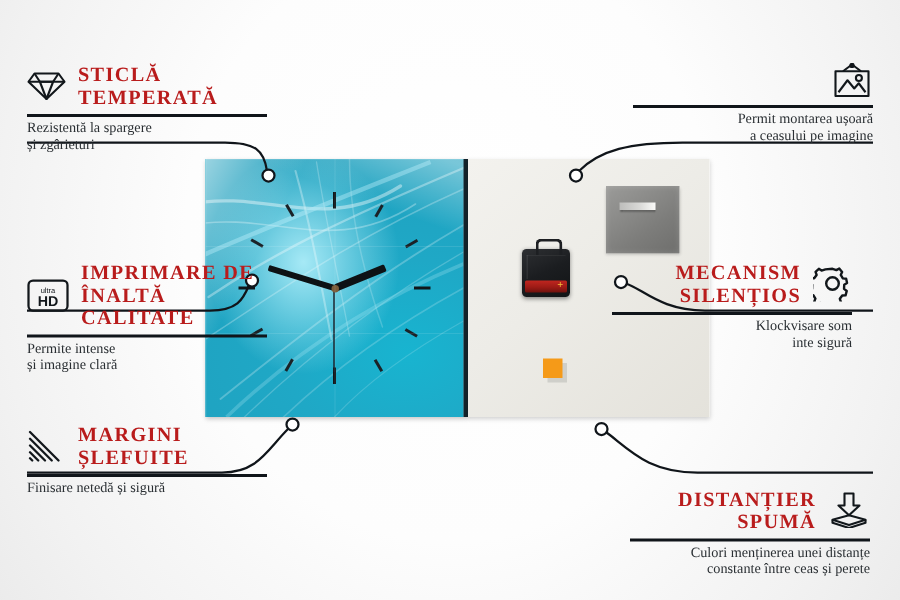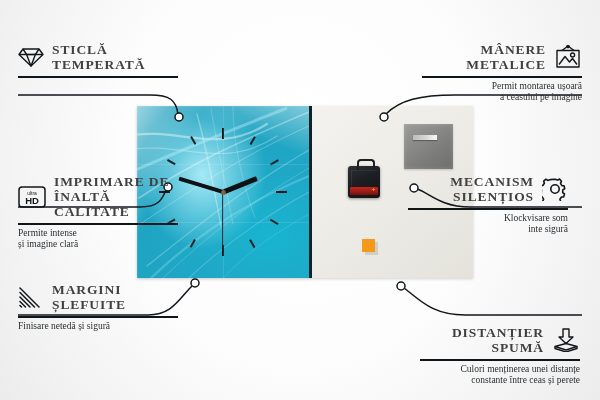--- a/index.html
+++ b/index.html
@@ -114,21 +114,21 @@
     background:#f59a18;
     box-shadow: 3px 3px 0 rgba(200,200,195,.8);
   }
 
   
   .callout { position:absolute; }
   .callout .head { display:flex; align-items:center; gap:8px; }
   .callout .title {
     font-family: "Liberation Serif", serif;
     font-size: 13.5px; font-weight: 700;
-    letter-spacing: .9px; color:#404040;
+    letter-spacing: .9px; color:#b91c1c;
     line-height: 15px; text-transform: uppercase;
     white-space: pre-line;
   }
   .callout .rule { height:1.6px; background:#10151a; margin-top:4px; }
   .callout .desc {
     font-family: "Liberation Serif", serif;
     font-size: 9.5px; color:#2a2f33; line-height: 11.5px;
     margin-top: 3px; white-space: pre-line;
   }
   .callout.left .title { text-align:left; }
@@ -232,20 +232,22 @@
         <path d="M5 3 H21 L25 8.5 L13 20 L1 8.5 Z"></path>
         <path d="M1 8.5 H25"></path>
         <path d="M5 3 L8.6 8.5 L13 20 L17.4 8.5 L21 3"></path>
         <path d="M8.6 8.5 H17.4"></path>
       </g>
     </svg>
     <div class="title">STICLĂ
 TEMPERATĂ</div>
   </div>
   <div class="rule"></div>
+  <div class="desc">Rezistentă la spargere
+și zgârieturi</div>
 </div>
 
 <div class="callout left" style="left:18px; top:174px; width:160px;">
   <div class="head">
     <svg class="ico" width="28" height="22" viewBox="0 0 28 22">
       <rect x="1" y="1" width="26" height="20" rx="3" ry="3" fill="none" stroke="#12171b" stroke-width="1.5"></rect>
       <text x="14" y="9" text-anchor="middle" font-family="Liberation Sans, sans-serif" font-size="5" fill="#12171b">ultra</text>
       <text x="14" y="18" text-anchor="middle" font-family="Liberation Sans, sans-serif" font-size="9.5" font-weight="bold" fill="#12171b">HD</text>
     </svg>
     <div class="title">IMPRIMARE DE
@@ -269,22 +271,20 @@
     </svg>
     <div class="title">MARGINI
 ȘLEFUITE</div>
   </div>
   <div class="rule"></div>
   <div class="desc">Finisare netedă și sigură</div>
 </div>
 
 <div class="callout right" style="left:422px; top:42px; width:160px;">
   <div class="head">
-    <div class="title">MÂNERE
-METALICE</div>
     <svg class="ico" width="28" height="24" viewBox="0 0 28 24">
       <g fill="none" stroke="#12171b" stroke-width="1.4" stroke-linejoin="round">
         <path d="M14 1 L8 5.5 M14 1 L20 5.5"></path>
         <circle cx="14" cy="1.6" r="1.1" fill="#12171b"></circle>
         <rect x="3" y="5.5" width="22" height="16.5"></rect>
         <path d="M5 19.5 L11 11.5 L15.5 17 L18.5 13.5 L23 19.5"></path>
         <circle cx="18.6" cy="10" r="2"></circle>
       </g>
     </svg>
   </div>

